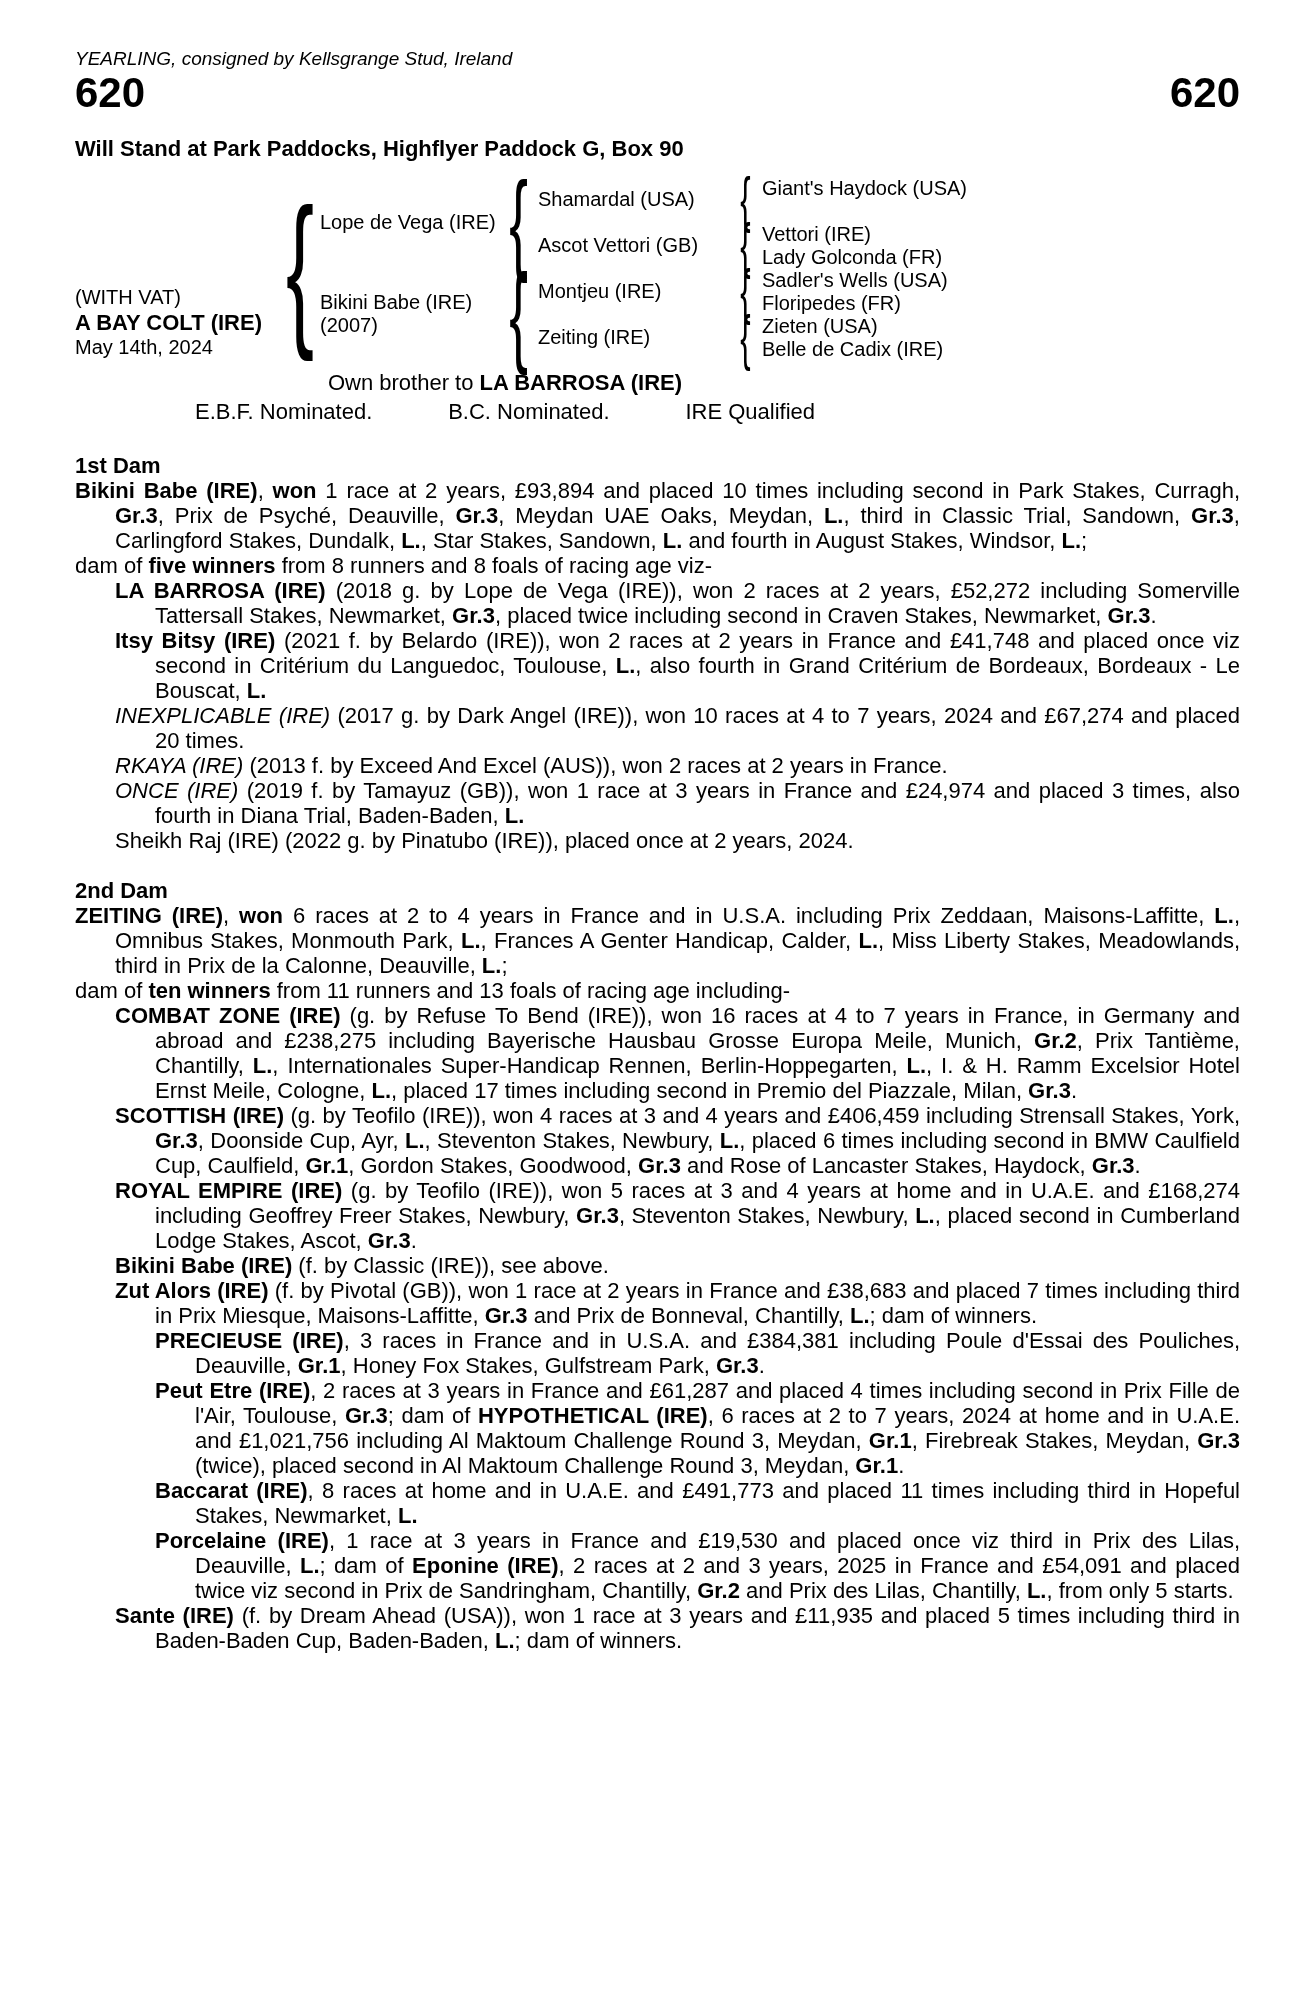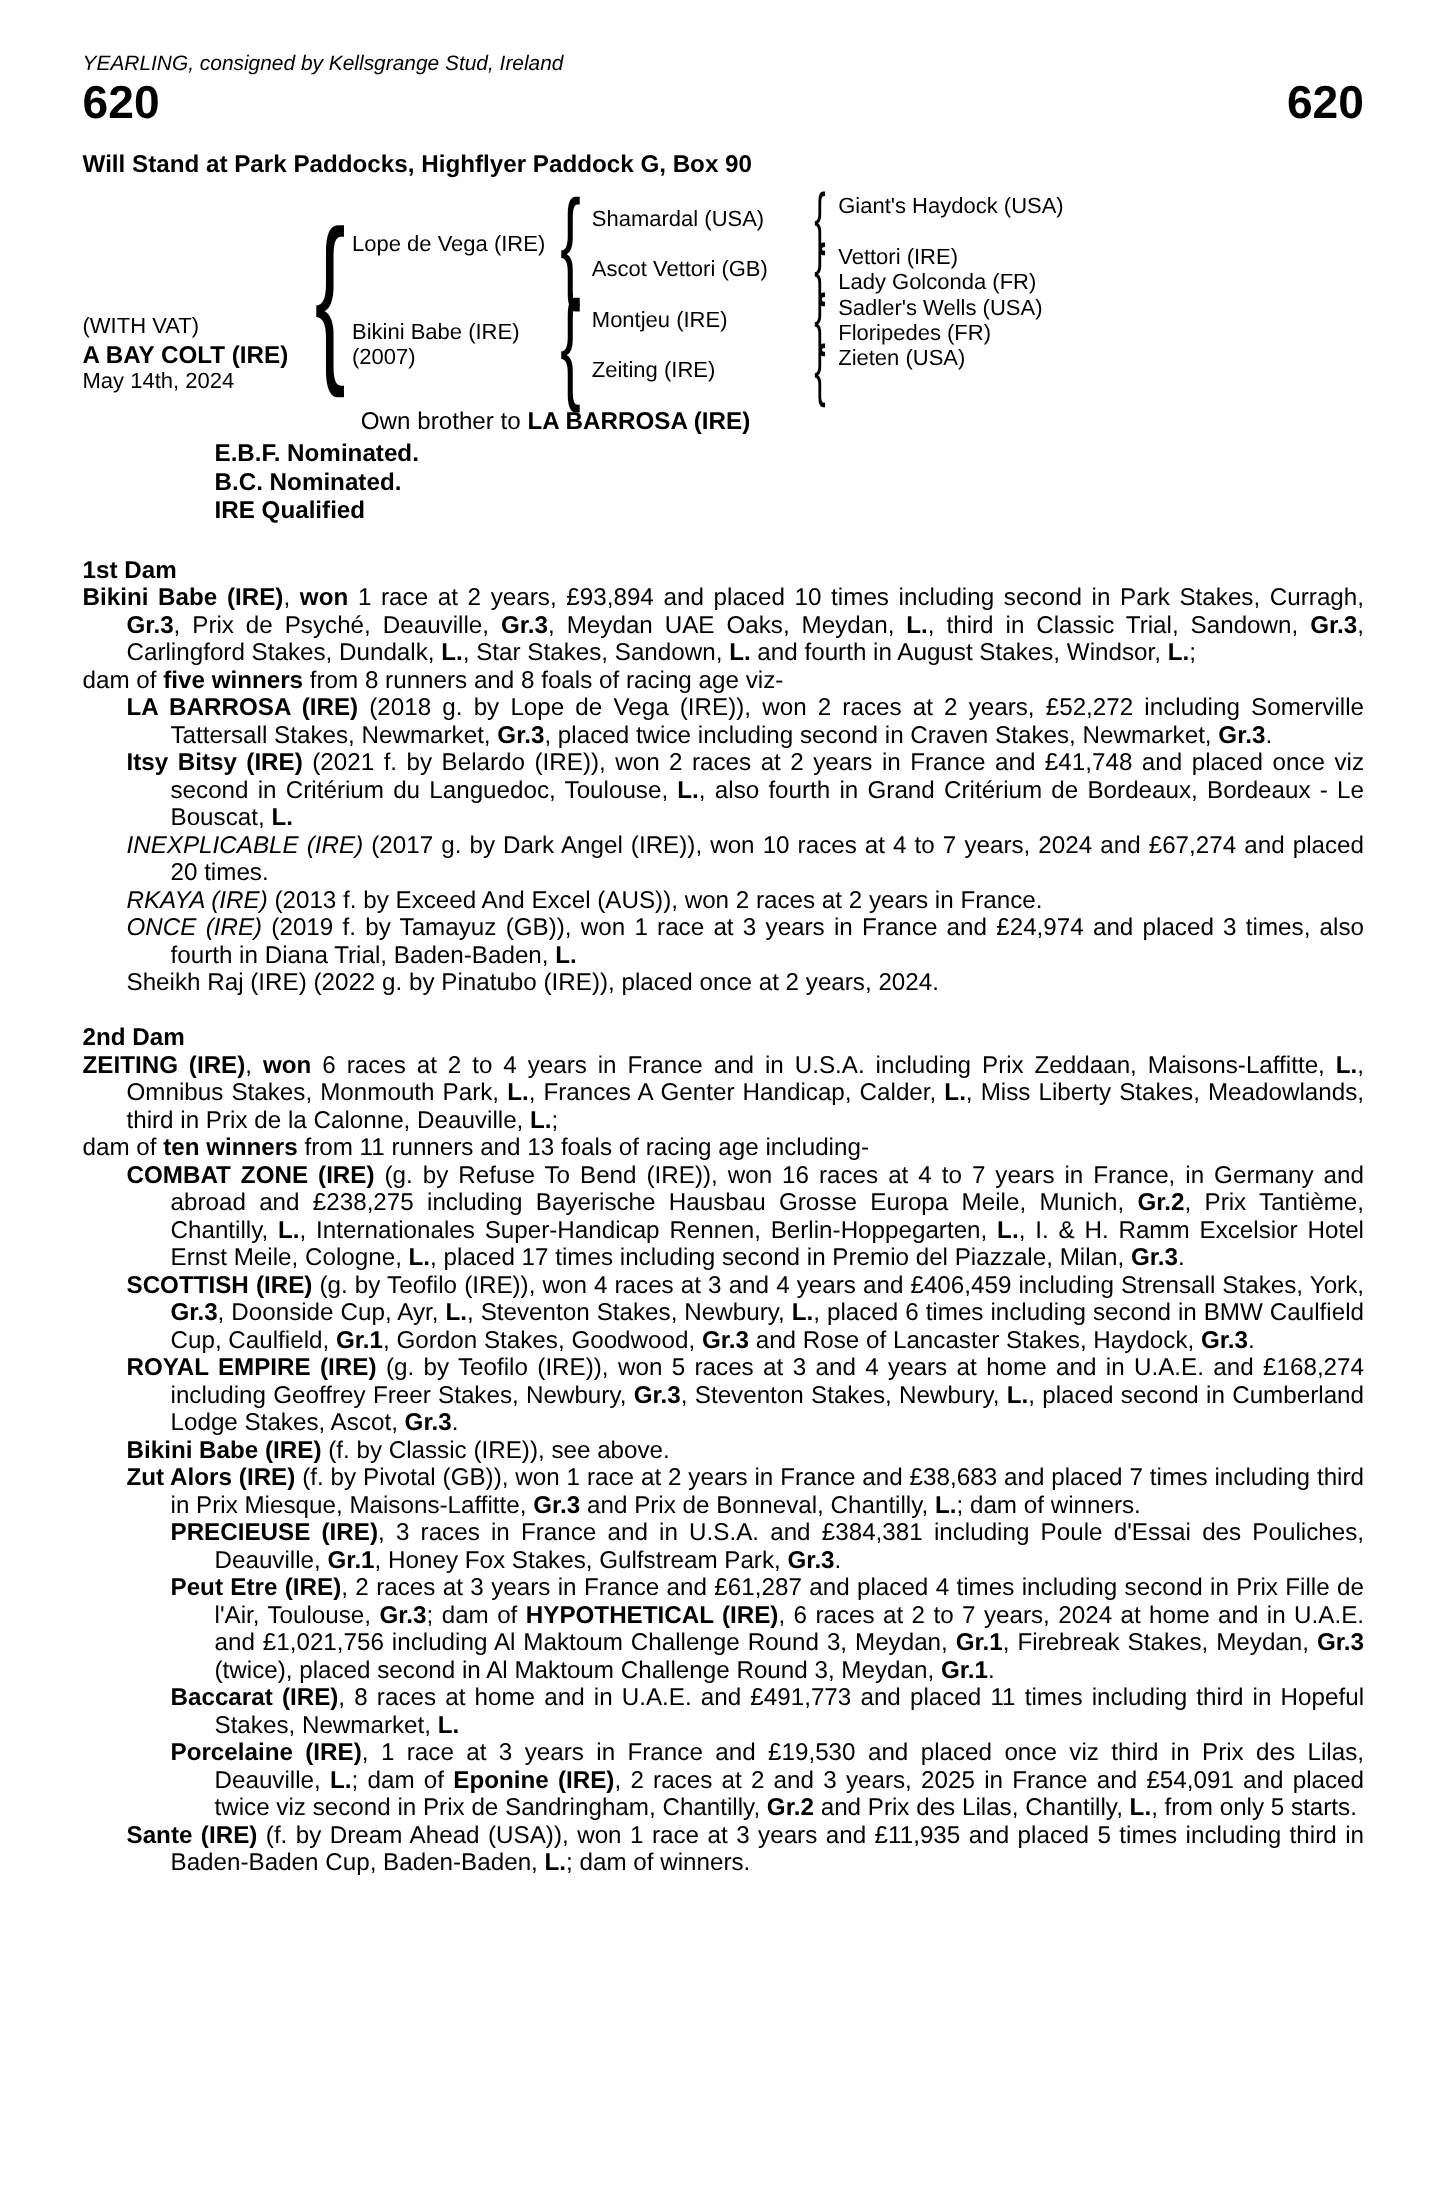--- a/index.html
+++ b/index.html
@@ -30,21 +30,21 @@
   .colt-name { font-weight:bold; font-size:22px; }
   .dam-cell { display:flex; flex-direction:column; justify-content:center; grid-area:5/3/9/4; line-height:23px; }
   .brace { display:flex; align-items:center; justify-content:center; overflow:visible; }
   .brace::before { content:"{"; display:block; line-height:1; transform:scaleX(0.5); font-weight:400; }
   .brace.small::before { font-size:62px; }
   .brace.med::before   { font-size:112px; }
   .brace.big::before   { font-size:168px; }
 
   .centerblock { width:860px; }
   .ownbro { text-align:center; margin-top:10px; line-height:26px; }
-  .noms { width:620px; margin-left:120px; display:flex; justify-content:space-between; font-weight:bold; margin-top:3px; line-height:26px;flex-direction:column; }
+  .noms { width:620px; margin-left:120px; display:flex; justify-content:space-between; font-weight:normal; margin-top:3px; line-height:26px; }
 
   
   #dam-sections { margin-top:28px; }
   .section { margin-top:0; }
   .section + .section { margin-top:25px; }
   .sec-heading { font-weight:bold; line-height:25px; }
   .para { text-align:justify; line-height:25px; }
   .para.plain { padding-left:0; }
   .para.hang1 { padding-left:40px;  text-indent:-40px; }
   .para.hang2 { padding-left:80px;  text-indent:-40px; }
@@ -93,20 +93,21 @@
     <div class="brace small" style="grid-area:3/6/5/7"></div>
     <div class="brace small" style="grid-area:5/6/7/7"></div>
     <div class="brace small" style="grid-area:7/6/9/7"></div>
 
     <div class="ped-cell" style="grid-area:1/7/2/8">Giant's Haydock (USA)</div>
     <div class="ped-cell" style="grid-area:4/7/5/8">Lady Golconda (FR)</div>
     <div class="ped-cell" style="grid-area:3/7/4/8">Vettori (IRE)</div>
     <div class="ped-cell" style="grid-area:5/7/6/8">Sadler's Wells (USA)</div>
     <div class="ped-cell" style="grid-area:6/7/7/8">Floripedes (FR)</div>
     <div class="ped-cell" style="grid-area:7/7/8/8">Zieten (USA)</div>
+    <div class="ped-cell" style="grid-area:8/7/9/8">Belle de Cadix (IRE)</div>
   </div>
 
   <div class="centerblock">
     <div class="ownbro"><span>Own brother to </span><span class="b">LA BARROSA (IRE)</span></div>
     <div class="noms">
       <span>E.B.F. Nominated.</span>
       <span>B.C. Nominated.</span>
       <span>IRE Qualified</span>
     </div>
   </div>

